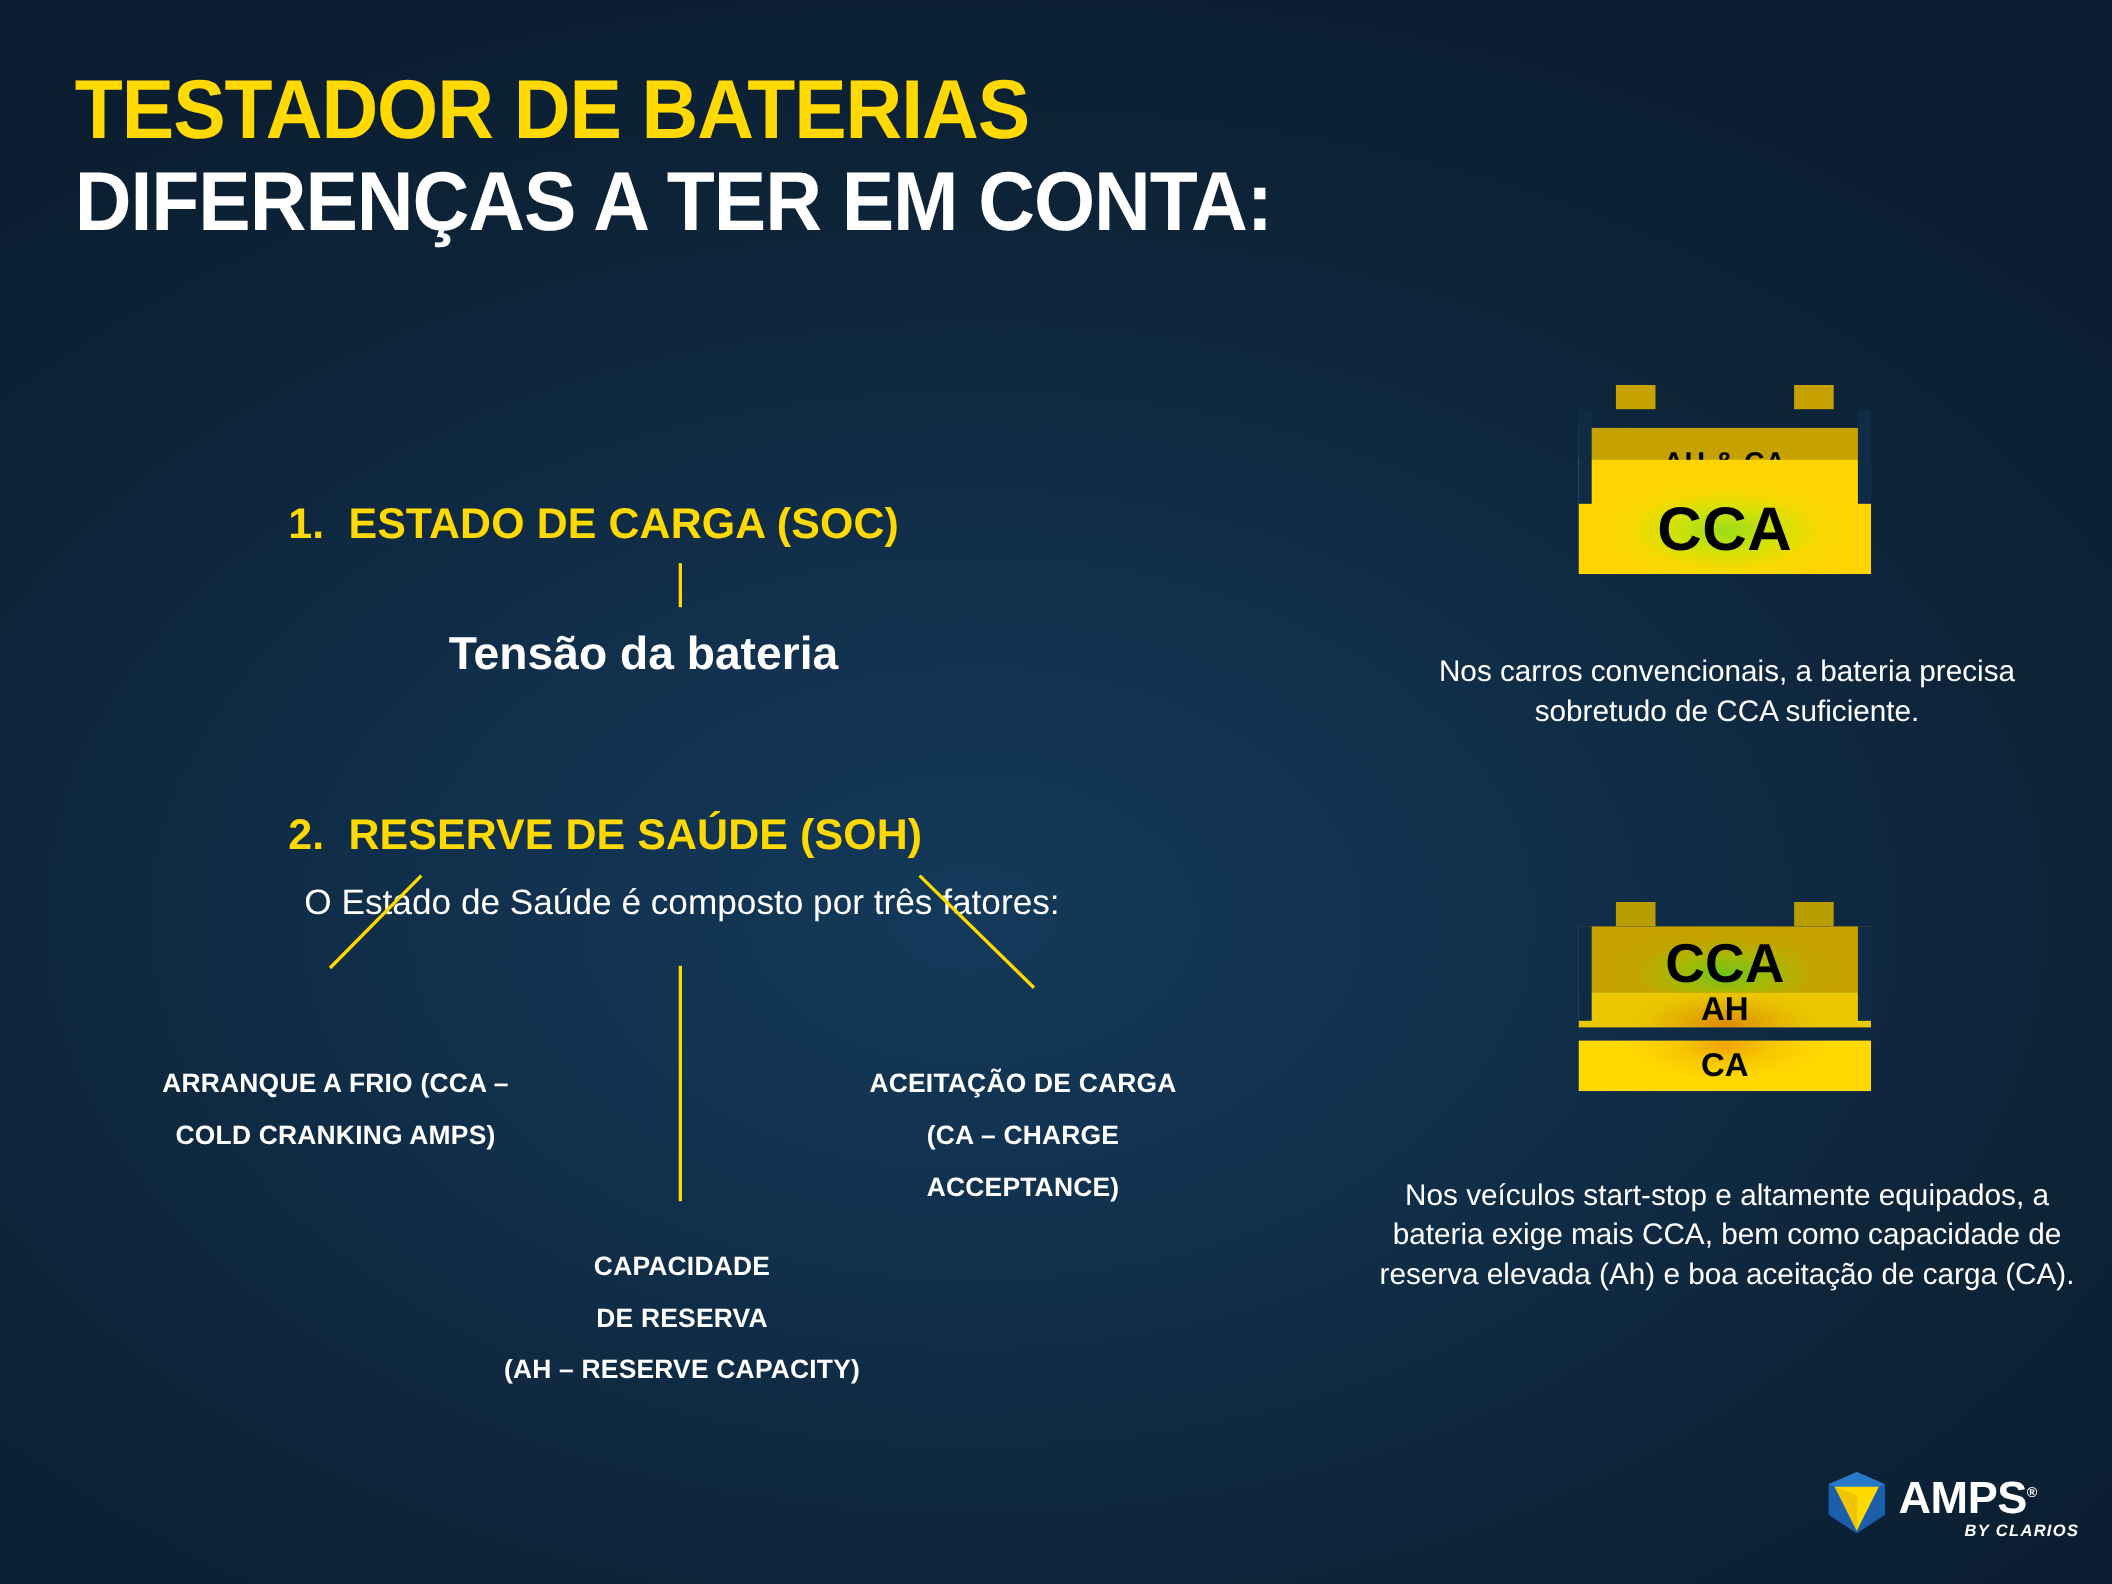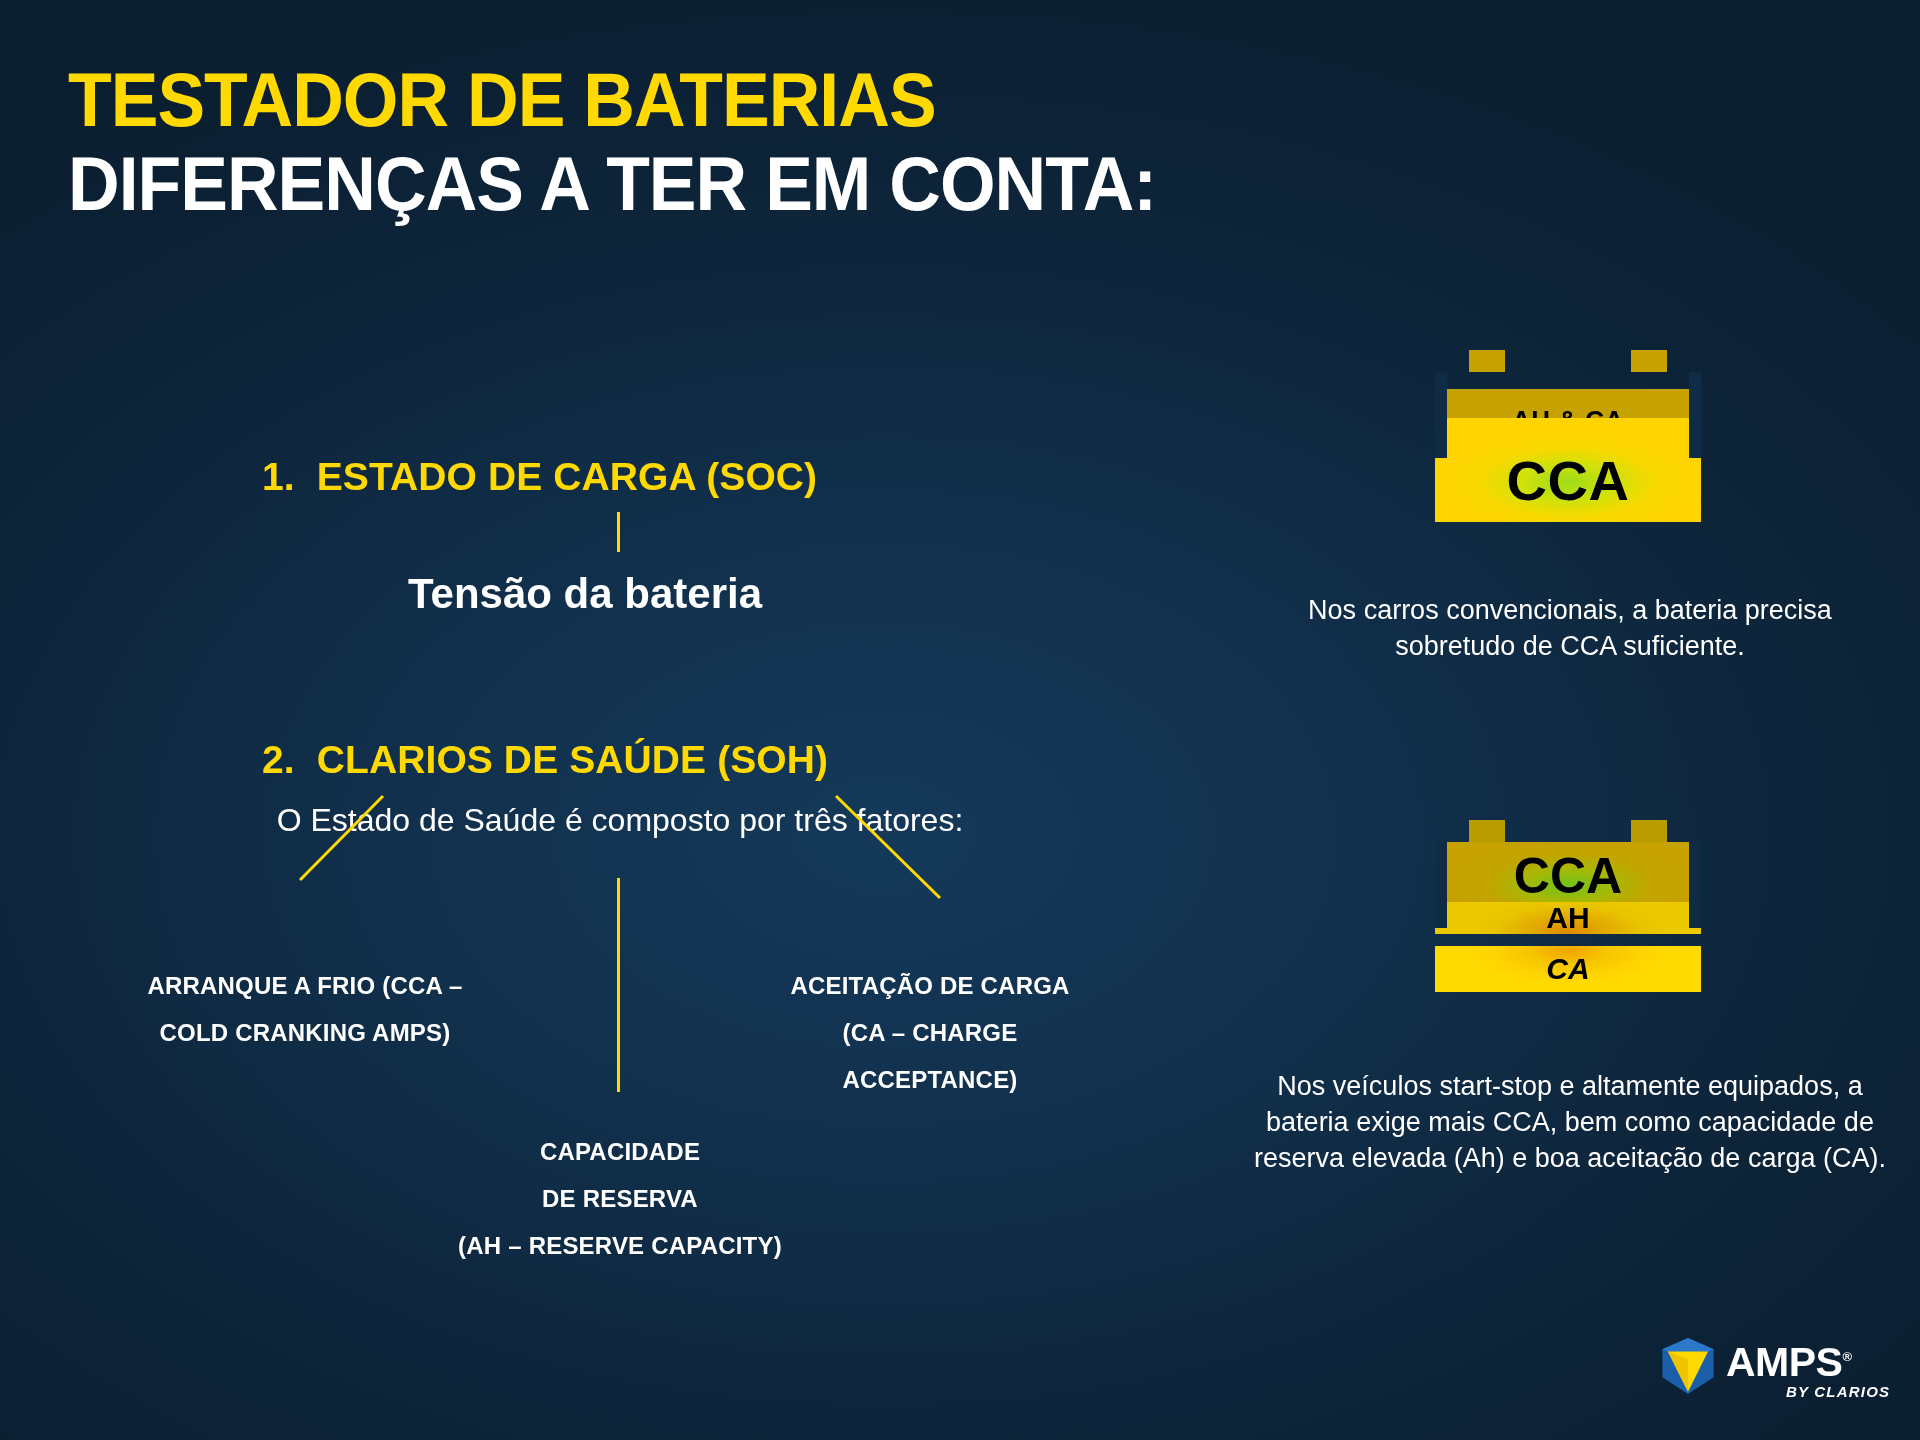--- a/index.html
+++ b/index.html
@@ -204,21 +204,20 @@
     top: 60px; height: 32px;
     background:
       radial-gradient(ellipse 95px 34px at 50% 92%, #e08a00 0%, #e3ab00 40%, #e8c400 78%, #ecc800 100%);
     font-size: 30px;
   }
   .b-band-3 {
     top: 104px; height: 46px;
     background:
       radial-gradient(ellipse 95px 32px at 50% 10%, #f2a300 0%, #f6c500 42%, #ffd400 80%, #ffd900 100%);
     font-size: 30px;
-    font-style: italic;
   }
 
   .caption {
     position: absolute;
     color: #ffffff;
     font-size: 27px;
     line-height: 36px;
     text-align: center;
     font-weight: normal;
   }
@@ -282,21 +281,21 @@
 
     <div class="numbered soc-item">
       <span class="num">1.</span><span>ESTADO DE CARGA (SOC)</span>
     </div>
 
     <div class="conn conn-soc"></div>
 
     <div class="subline-white tensao">Tensão da bateria</div>
 
     <div class="numbered soh-item">
-      <span class="num">2.</span><span>CLARIOS DE SAÚDE (SOH)</span>
+      <span class="num">2.</span><span>RESERVE DE SAÚDE (SOH)</span>
     </div>
 
     <div class="soh-desc">O Estado de Saúde é composto por três fatores:</div>
 
     <svg class="conn-diag" style="left:0;top:0;" width="1180" height="1440">
       <line x1="300" y1="880" x2="383" y2="796" stroke="#ffd900" stroke-width="3"></line>
       <line x1="836" y1="796" x2="940" y2="898" stroke="#ffd900" stroke-width="3"></line>
     </svg>
     <div class="conn conn-mid"></div>
 

